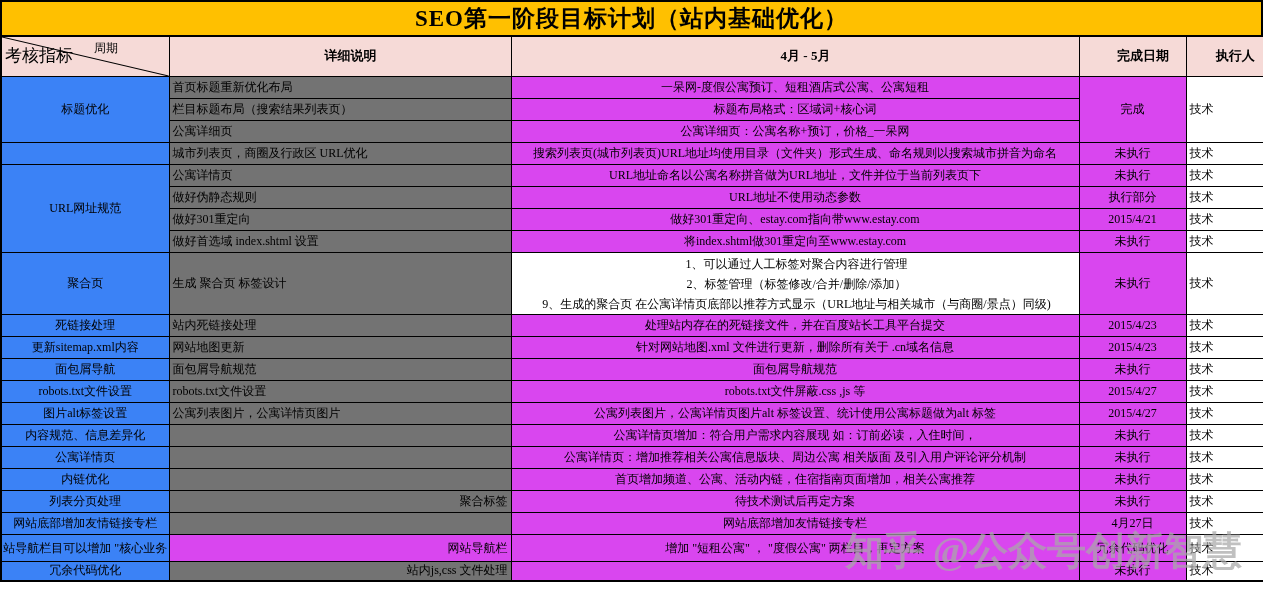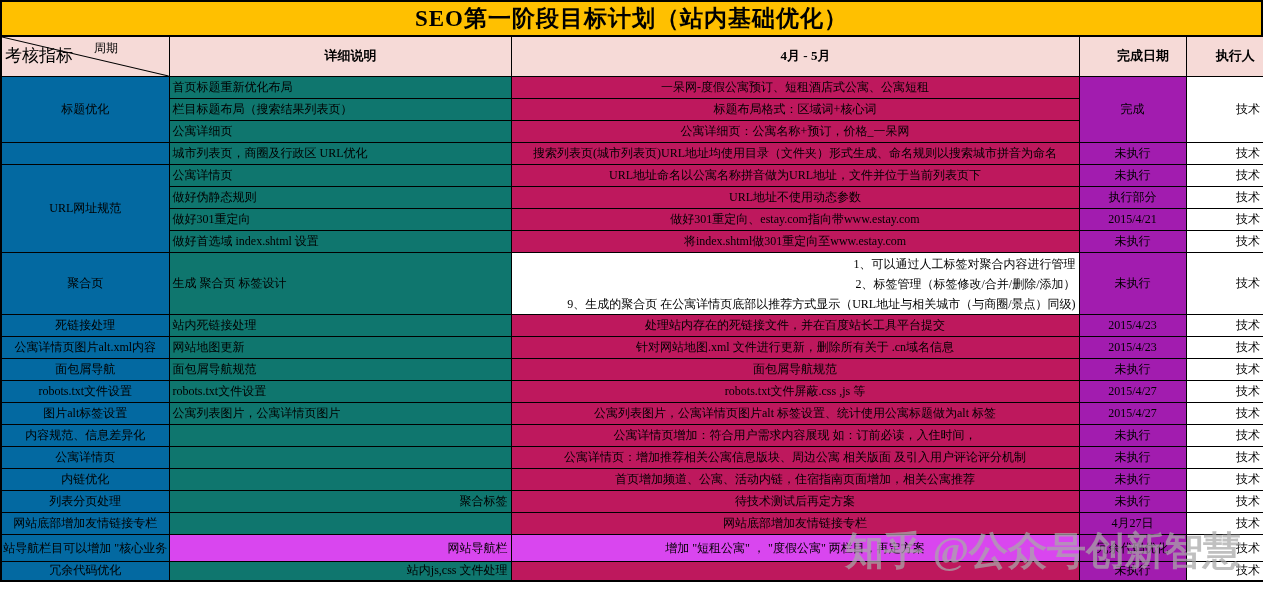--- a/index.html
+++ b/index.html
@@ -18,35 +18,35 @@
     box-sizing:border-box;border:1px solid #000;font-size:12px;
     padding:0 3px;overflow:hidden;vertical-align:middle;line-height:1.25;
   }
   table{border-left:2px solid #000;border-right:2px solid #000;border-bottom:2px solid #000;}
   th{background:#F6DAD7;font-weight:bold;font-size:13px;text-align:center;padding-left:24px;}
   tr.hh{height:40px;}
   tr.r{height:22px;}
   tr.tall{height:62px;}
   tr.orow{height:27px;}
   tr.last{height:19px;}
-  td.left{background:#0369a1;text-align:center;}
-  td.detail{text-align:left;background:#0f766e;}
-  td.apr{text-align:center;background:#be185d;}
-  td.fin{text-align:center;background:#a21caf;}
-  td.exe{text-align:right;background:#fff;}
+  td.left{background:#3b82f6;text-align:center;}
+  td.detail{text-align:left;background:#737373;}
+  td.apr{text-align:center;background:#d946ef;}
+  td.fin{text-align:center;background:#d946ef;}
+  td.exe{text-align:left;background:#fff;}
   td.cC{text-align:right;}
   td.orange{background:#d946ef;}
   td.nowrap{white-space:nowrap;padding:0 1px;}
   
   #diag-cell{position:relative;padding:0;font-weight:normal;font-size:12px;}
   #diag-cell svg{position:absolute;left:0;top:0;width:100%;height:100%;}
   #diag-period{position:absolute;top:4px;left:92px;font-size:12px;}
   #diag-kpi{position:absolute;bottom:10px;left:3px;font-size:17px;text-align:center;}
   
-  td.aprlines{text-align:right;padding-left:6px;}
+  td.aprlines{text-align:center;padding-left:6px;}
   td.aprlines div{line-height:20px;}
   
   #watermark{
     position:absolute;left:845px;top:524px;width:420px;
     font-size:39px;font-weight:bold;color:#a9a9a9;opacity:.72;
     white-space:nowrap;letter-spacing:0px;pointer-events:none;
   }
 </style>
 </head>
 <body>
@@ -144,21 +144,21 @@
     </tr>
 
     <tr class="r">
       <td class="left">死链接处理</td>
       <td class="detail">站内死链接处理</td>
       <td class="apr">处理站内存在的死链接文件，并在百度站长工具平台提交</td>
       <td class="fin">2015/4/23</td>
       <td class="exe">技术</td>
     </tr>
     <tr class="r">
-      <td class="left">公寓详情页图片alt.xml内容</td>
+      <td class="left">更新sitemap.xml内容</td>
       <td class="detail">网站地图更新</td>
       <td class="apr">针对网站地图.xml   文件进行更新，删除所有关于  .cn域名信息</td>
       <td class="fin">2015/4/23</td>
       <td class="exe">技术</td>
     </tr>
     <tr class="r">
       <td class="left">面包屑导航</td>
       <td class="detail">面包屑导航规范</td>
       <td class="apr">面包屑导航规范</td>
       <td class="fin">未执行</td>

